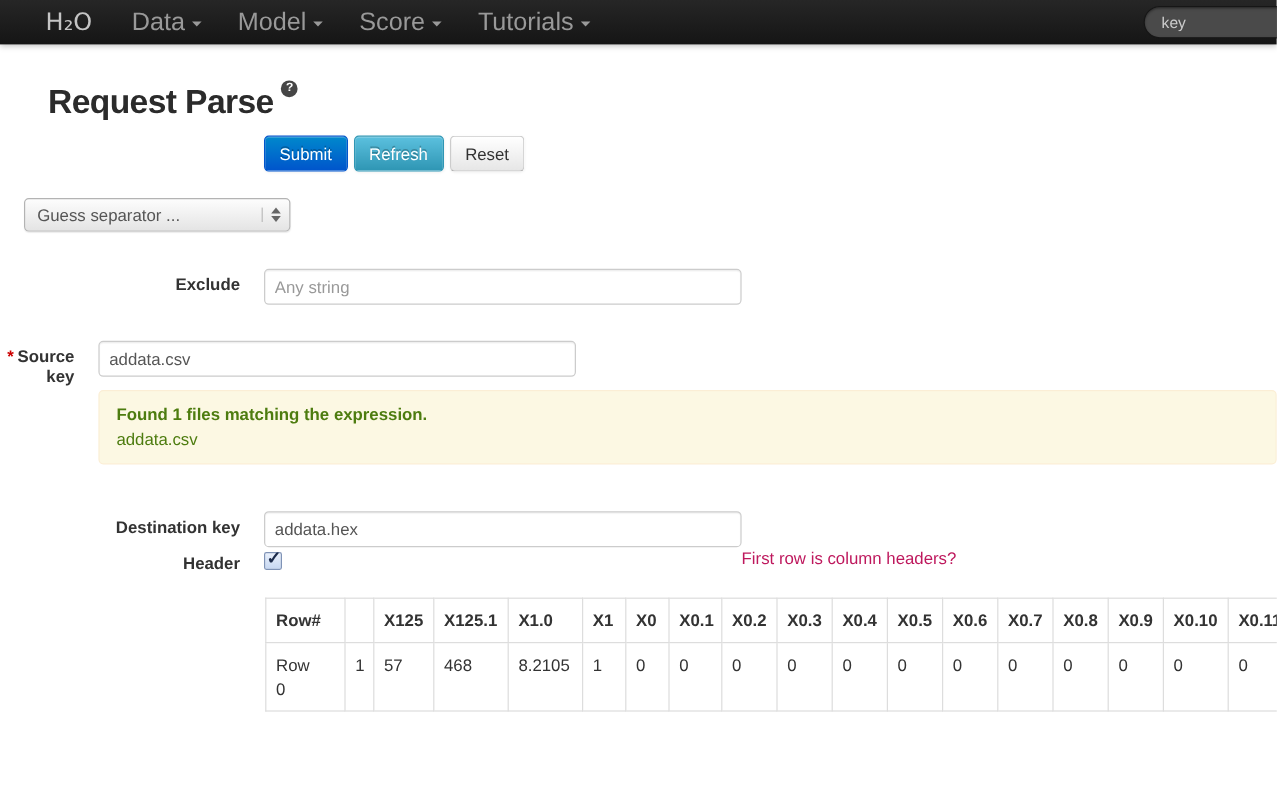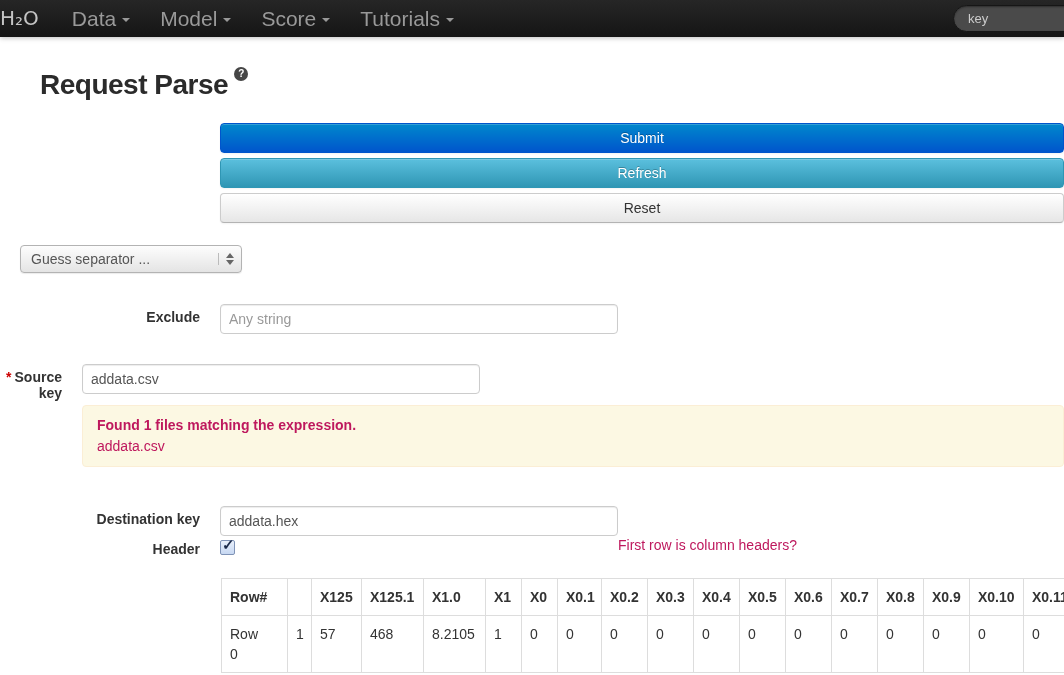--- a/index.html
+++ b/index.html
@@ -1,21 +1,21 @@
 <!DOCTYPE html>
 <html><head>
 <meta charset="utf-8">
 <style>
   * { margin:0; padding:0; box-sizing:content-box; }
   html,body { width:1064px; height:675px; overflow:hidden; background:#fff;
     font-family:"Liberation Sans", sans-serif; font-size:14px; color:#333; }
 
   
   .navbar { height:37px; background:linear-gradient(#262626,#151515);
-    display:flex; align-items:center; 
+    display:flex; align-items:center; padding-left:38px;
     box-shadow:0 1px 5px rgba(0,0,0,.25); }
   .brand { font-family:"DejaVu Sans", sans-serif; color:#c4c4c4; font-size:20px;
     margin-right:18px; line-height:37px; }
   .nav-item { color:#999; font-size:21px; padding:10px 15px; cursor:pointer;
     display:flex; align-items:center; }
   .caret { display:inline-block; width:0; height:0; margin-left:6px; margin-top:2px;
     border-left:4px solid transparent; border-right:4px solid transparent;
     border-top:4px solid #999; }
   .nav-search { margin-left:auto; margin-right:-49px; }
   .nav-search input { width:130px; background:#4a4a4a; border:1px solid #161616;
@@ -23,21 +23,21 @@
     box-shadow:inset 0 1px 2px rgba(0,0,0,.4); font-family:"Liberation Sans",sans-serif; }
 
   
   h1 { font-size:28px; line-height:32px; font-weight:bold; color:#2b2b2b;
     margin:32px 0 0 40px; letter-spacing:-.5px; }
   .help-icon { display:inline-block; width:14px; height:14px; border-radius:50%;
     background:#464646; color:#fff; font-size:10px; font-weight:bold; line-height:14px;
     text-align:center; vertical-align:top; margin-left:6px; margin-top:-2px; cursor:pointer; }
 
   
-  .actions { margin:22px 0 0 220px; display:flex; gap:5px;flex-direction:column; }
+  .actions { margin:12px 0 0 220px; display:flex; gap:5px; }
   .btn { font-family:"Liberation Sans",sans-serif; font-size:14px; line-height:20px;
     padding:4px 12px; border-radius:4px; cursor:pointer;
     box-shadow:inset 0 1px 0 rgba(255,255,255,.2), 0 1px 2px rgba(0,0,0,.05); }
   .btn-primary { color:#fff; text-shadow:0 -1px 0 rgba(0,0,0,.25);
     background:linear-gradient(#0088cc,#0055cc); border:1px solid #0055cc; }
   .btn-info { color:#fff; text-shadow:0 -1px 0 rgba(0,0,0,.25);
     background:linear-gradient(#5bc0de,#2f96b4); border:1px solid #2f96b4; }
   .btn-default { color:#333; background:linear-gradient(#ffffff,#e6e6e6);
     border:1px solid #ccc; border-bottom-color:#b3b3b3; }
 
@@ -56,21 +56,21 @@
     color:#555; cursor:pointer; box-shadow:0 1px 1px rgba(0,0,0,.08); }
   .select-text { flex:1; }
   .select-arrows { border-left:1px solid #bbb; padding-left:7px; margin-right:-3px;
     display:flex; flex-direction:column; gap:2px; }
   .select-arrows i { width:0; height:0; border-left:4px solid transparent;
     border-right:4px solid transparent; display:block; }
   .arr-up { border-bottom:5px solid #666; }
   .arr-dn { border-top:5px solid #666; }
 
   .alert { background:#fcf8e3; border:1px solid #fbeed5; border-radius:4px;
-    color:#be185d; padding:9px 14px; line-height:21px; width:952px; }
+    color:#4d7c0f; padding:9px 14px; line-height:21px; width:952px; }
   .alert .b { font-weight:bold; }
 
   .checkbox { width:13px; height:13px; margin-top:4px; border:1px solid #7f93b6;
     border-radius:2px; background:linear-gradient(#e9f0fb,#c7d8f2); position:relative;
     cursor:pointer; display:inline-block; }
   .checkbox.checked::after { content:"✓"; position:absolute; left:1px; top:-5px;
     font-size:15px; font-weight:bold; color:#1c2b4a; }
   .hint { color:#be185d; margin-left:383px; padding-top:1px; }
 
   

